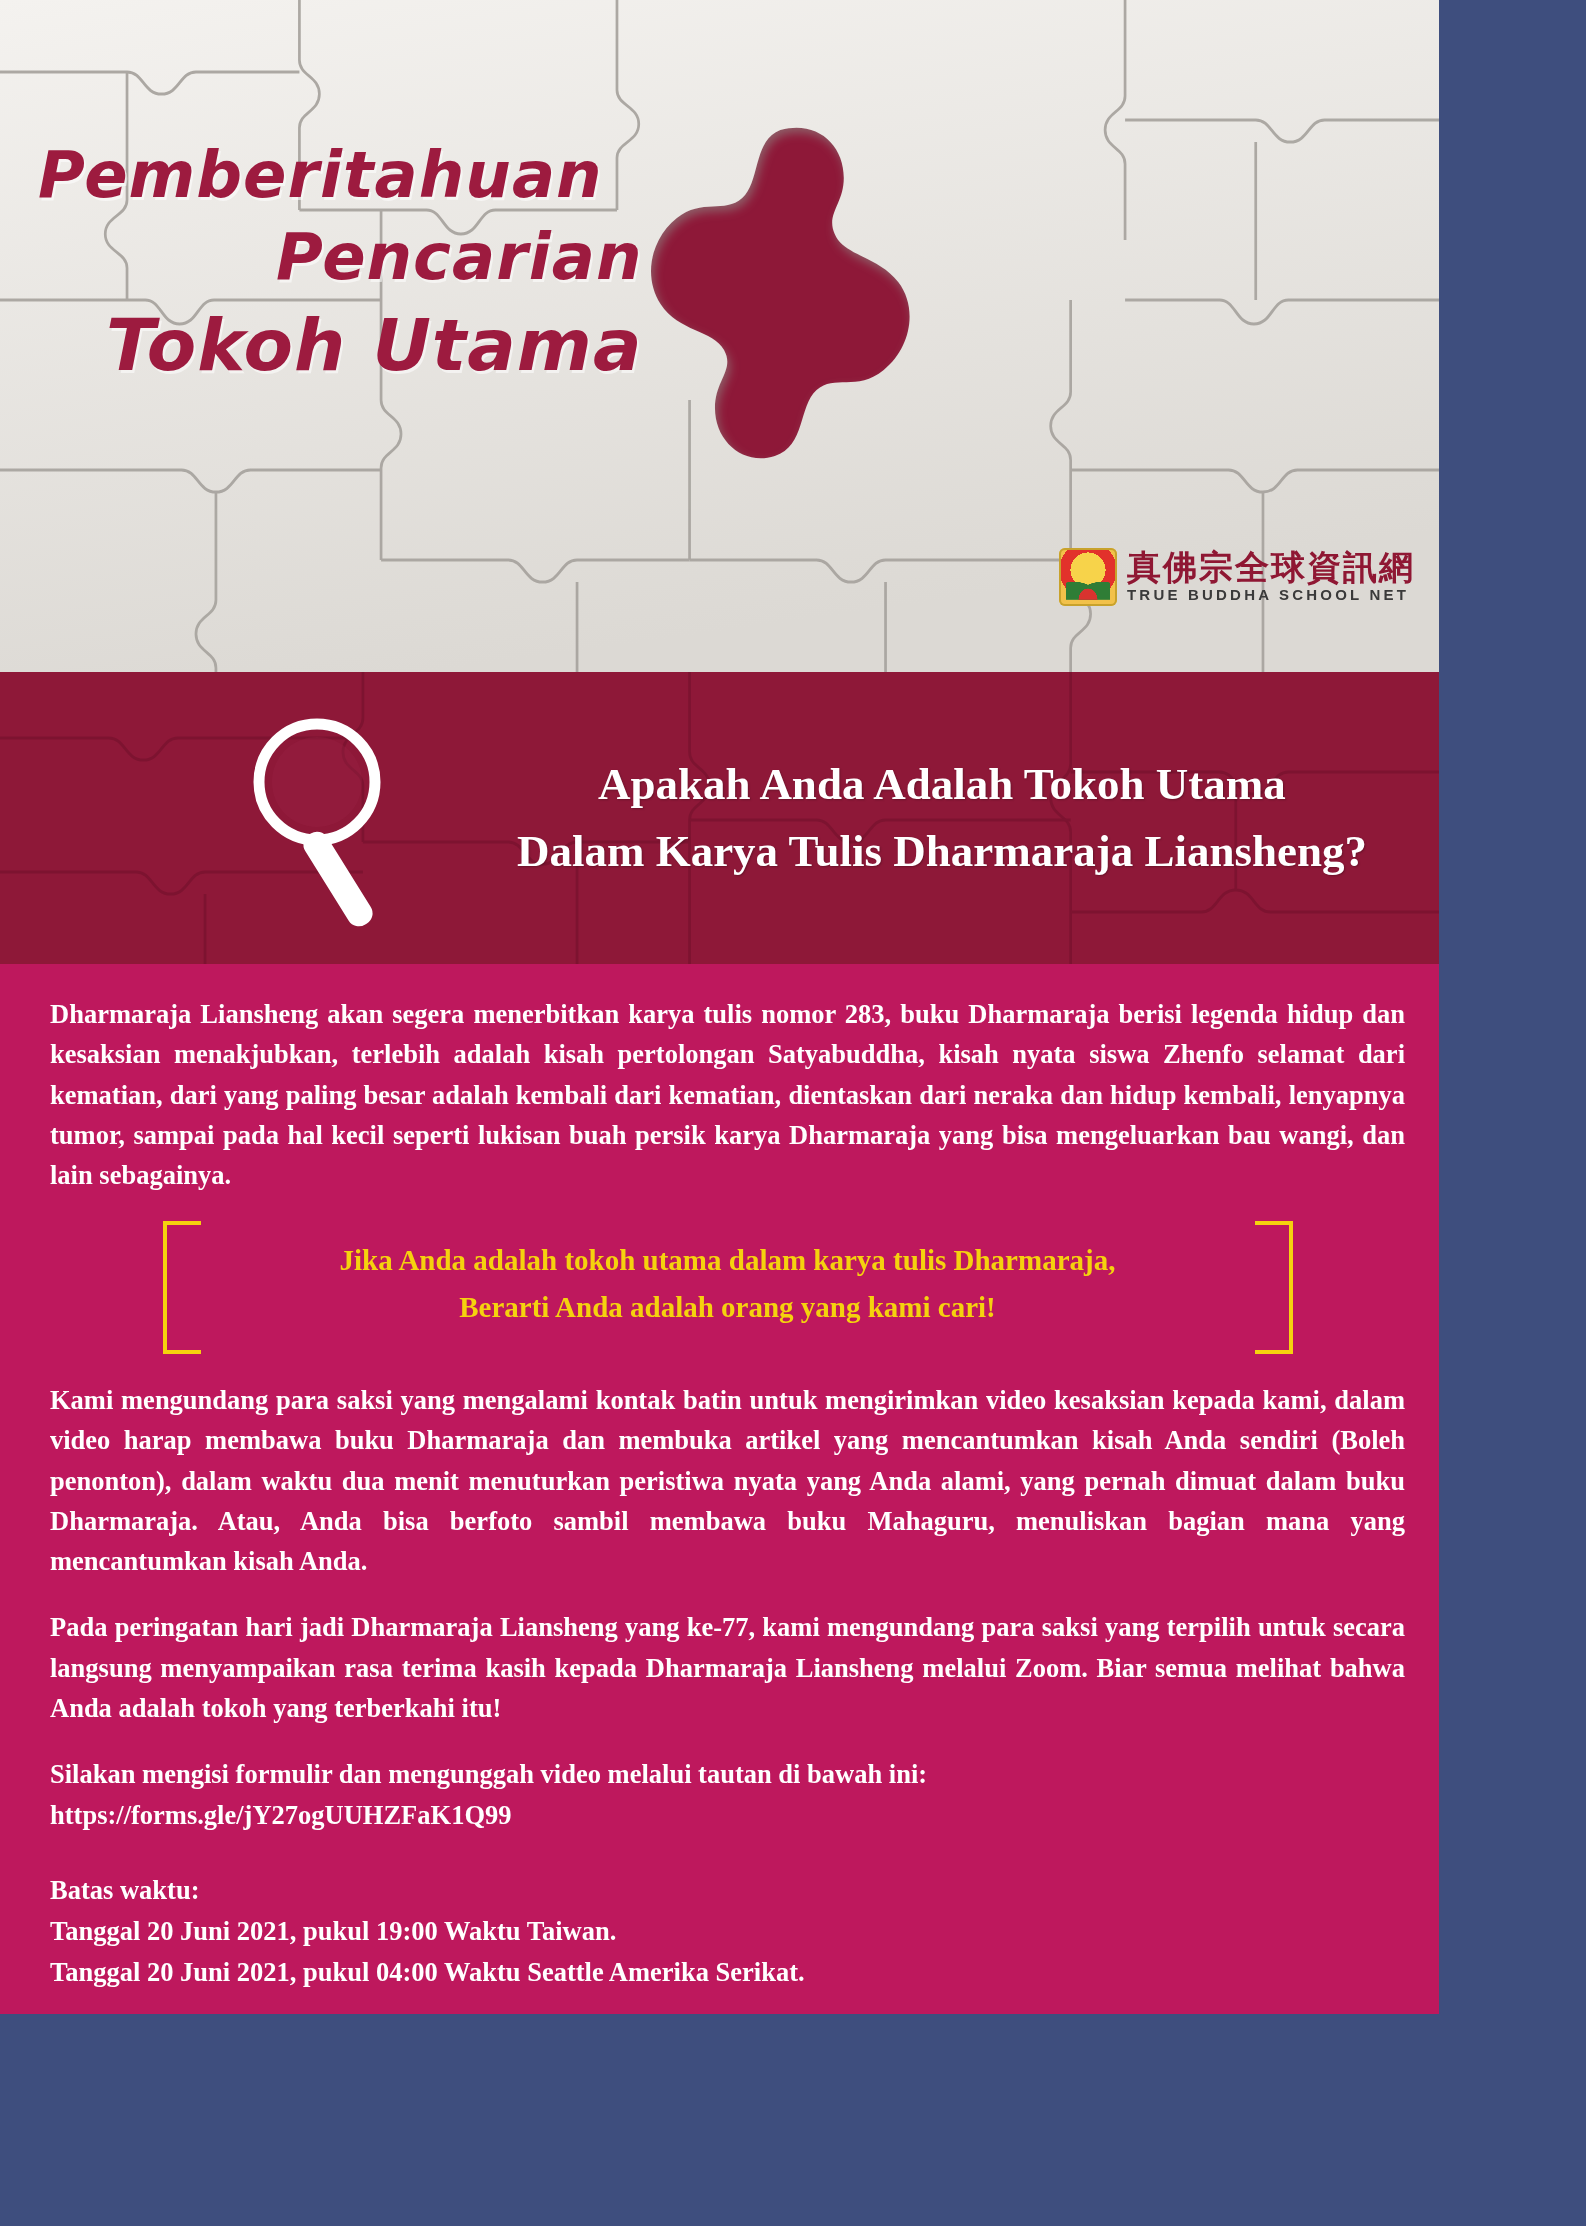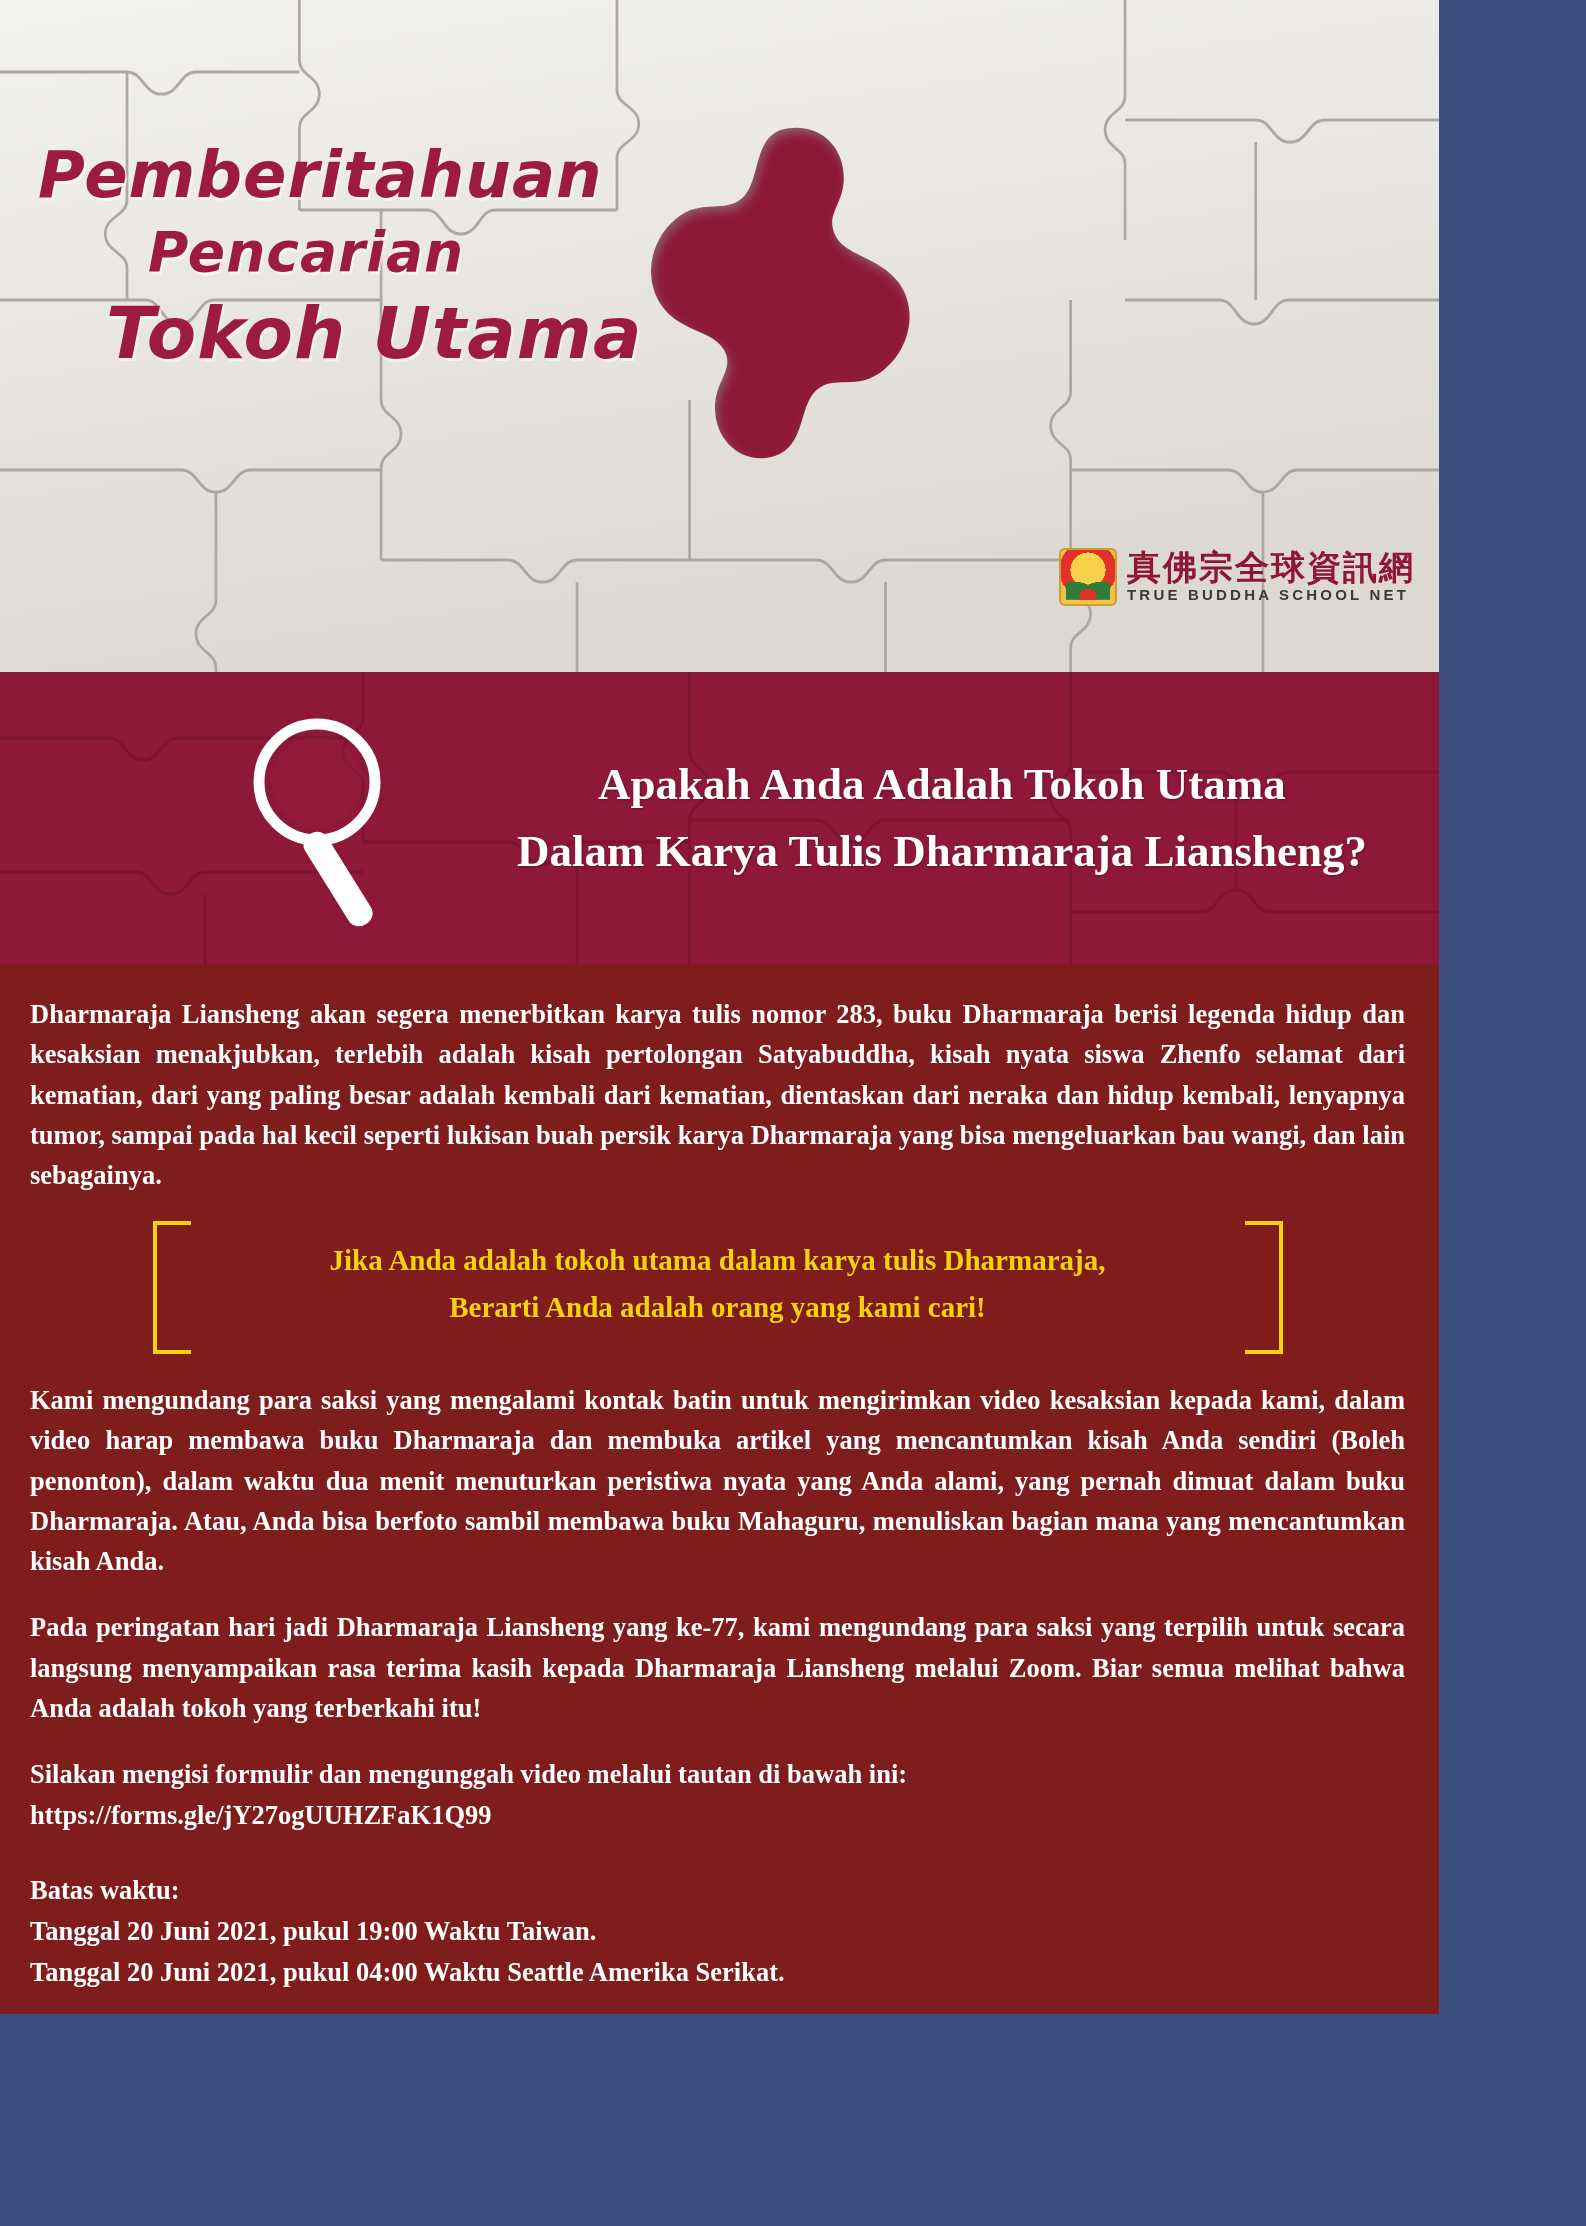--- a/index.html
+++ b/index.html
@@ -46,21 +46,21 @@
     font-family: "DejaVu Sans", sans-serif;
     font-weight: bold;
     font-style: italic;
     font-size: 62px;
     line-height: 1.28;
     letter-spacing: 1px;
     text-shadow: 2px 3px 0 rgba(255,255,255,0.55);
   }
   .header-title div { white-space: nowrap; }
   .title-l1 { font-size: 64px; }
-  .title-l2 { font-size: 55px; padding-left: 110px; }
+  .title-l2 { font-size: 64px; padding-left: 110px; text-align: right; }
   .title-l3 { font-size: 72px; padding-left: 68px; }
 
   
   .logo {
     position: absolute;
     right: 24px;
     top: 548px;
     z-index: 6;
     display: flex;
     align-items: center;
@@ -144,22 +144,22 @@
   .magnifier {
     position: absolute;
     left: 225px;
     top: 36px;
     z-index: 4;
   }
 
   
   .body-area {
     position: relative;
-    background: #7f1d1d;
-    padding: 30px 34px 20px 30px;
+    background: #be185d;
+    padding: 30px 34px 20px 50px;
     color: #ffffff;
   }
   .para {
     font-family: "Liberation Serif", serif;
     font-weight: bold;
     font-size: 26.5px;
     line-height: 1.52;
     text-align: justify;
     text-justify: inter-word;
     margin: 0 0 26px 0;

